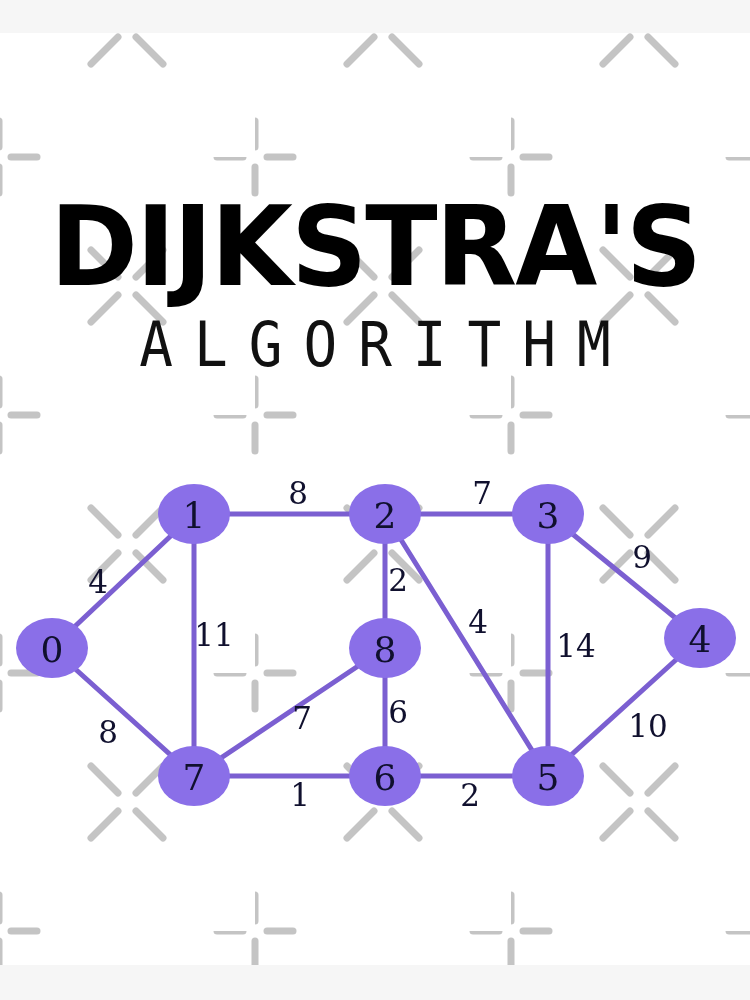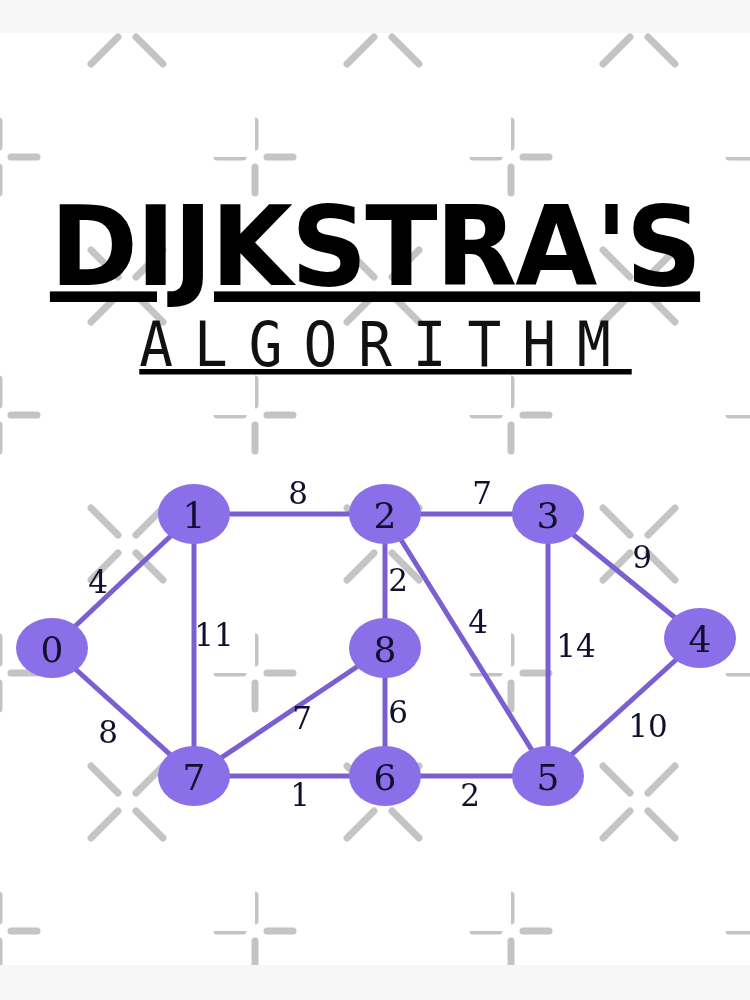--- a/index.html
+++ b/index.html
@@ -32,21 +32,20 @@
   #band-bottom { bottom: 0; height: 35px; }
 
   
   #title-block {
     position: absolute;
     left: 0;
     top: 196px;
     width: 750px;
     z-index: 3;
     text-align: center;
-    text-decoration: underline;
   }
   #main-title {
     margin: 0;
     font-family: "DejaVu Sans", sans-serif;
     font-weight: bold;
     font-size: 104px;
     line-height: 96px;
     letter-spacing: -2px;
     color: #000000;
     transform: scaleX(1.02) scaleY(1.06);

